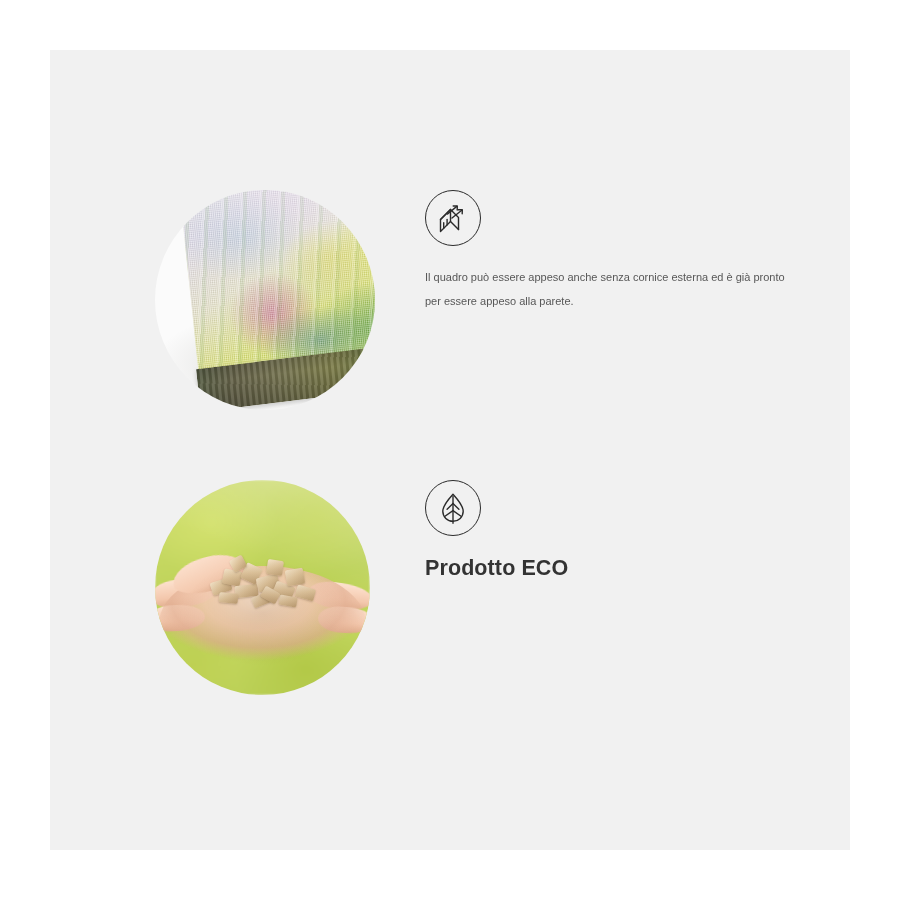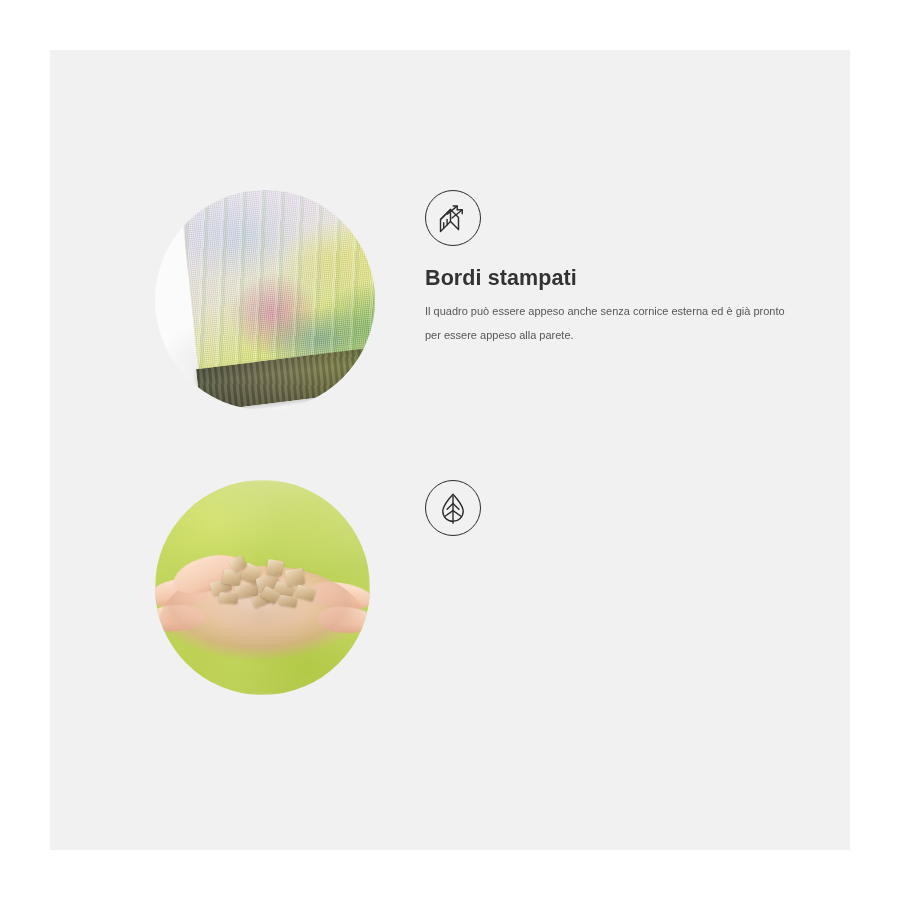--- a/index.html
+++ b/index.html
@@ -221,21 +221,20 @@
             <path d="M11.1 18.4 L11.1 23.9"></path>
             <path d="M14.5 20.5 L22.5 28.5"></path>
             <path d="M4.5 30.5 L12.5 38.5" stroke="none"></path>
             <path d="M14.5 8.5 L22.5 16.5 L22.5 28.5"></path>
             <path d="M11.6 13.0 L20.8 5.4"></path>
             <path d="M17.2 5.0 L21.3 4.9 L21.2 9.0"></path>
             <path d="M16.0 17.0 L25.8 9.2"></path>
             <path d="M22.2 8.8 L26.3 8.7 L26.2 12.8"></path>
           </svg>
         </div>
-        <div class="feature-title">Bordi stampati</div>
         <div class="feature-desc">Il quadro può essere appeso anche senza cornice esterna ed è già pronto per essere appeso alla parete.</div>
       </div>
     </div>
 
     <div class="feature" id="feature-eco">
 
       <div class="media-circle">
         <div class="eco-photo">
           <div class="grass"></div>
           <div class="finger f-l1"></div>
@@ -268,17 +267,18 @@
         <div class="icon-circle">
           <svg width="34" height="34" viewBox="0 0 34 34" fill="none" stroke="#2b2b2b" stroke-width="1.4" stroke-linecap="round" stroke-linejoin="round">
             <path d="M17 3.2 C 23.6 10.4 27.2 15.4 27.2 20.2 C 27.2 26.0 22.6 30.3 17 30.3 C 11.4 30.3 6.8 26.0 6.8 20.2 C 6.8 15.4 10.4 10.4 17 3.2 Z"></path>
             <path d="M17 5.4 L17 32.2"></path>
             <path d="M17 12.6 L11.1 18.2"></path>
             <path d="M17 12.6 L22.9 18.2"></path>
             <path d="M17 19.6 L9.3 25.0"></path>
             <path d="M17 19.6 L24.7 25.0"></path>
           </svg>
         </div>
+        <div class="feature-title">Prodotto ECO</div>
       </div>
     </div>
 
   </div>
 </div>
 
 </body></html>

